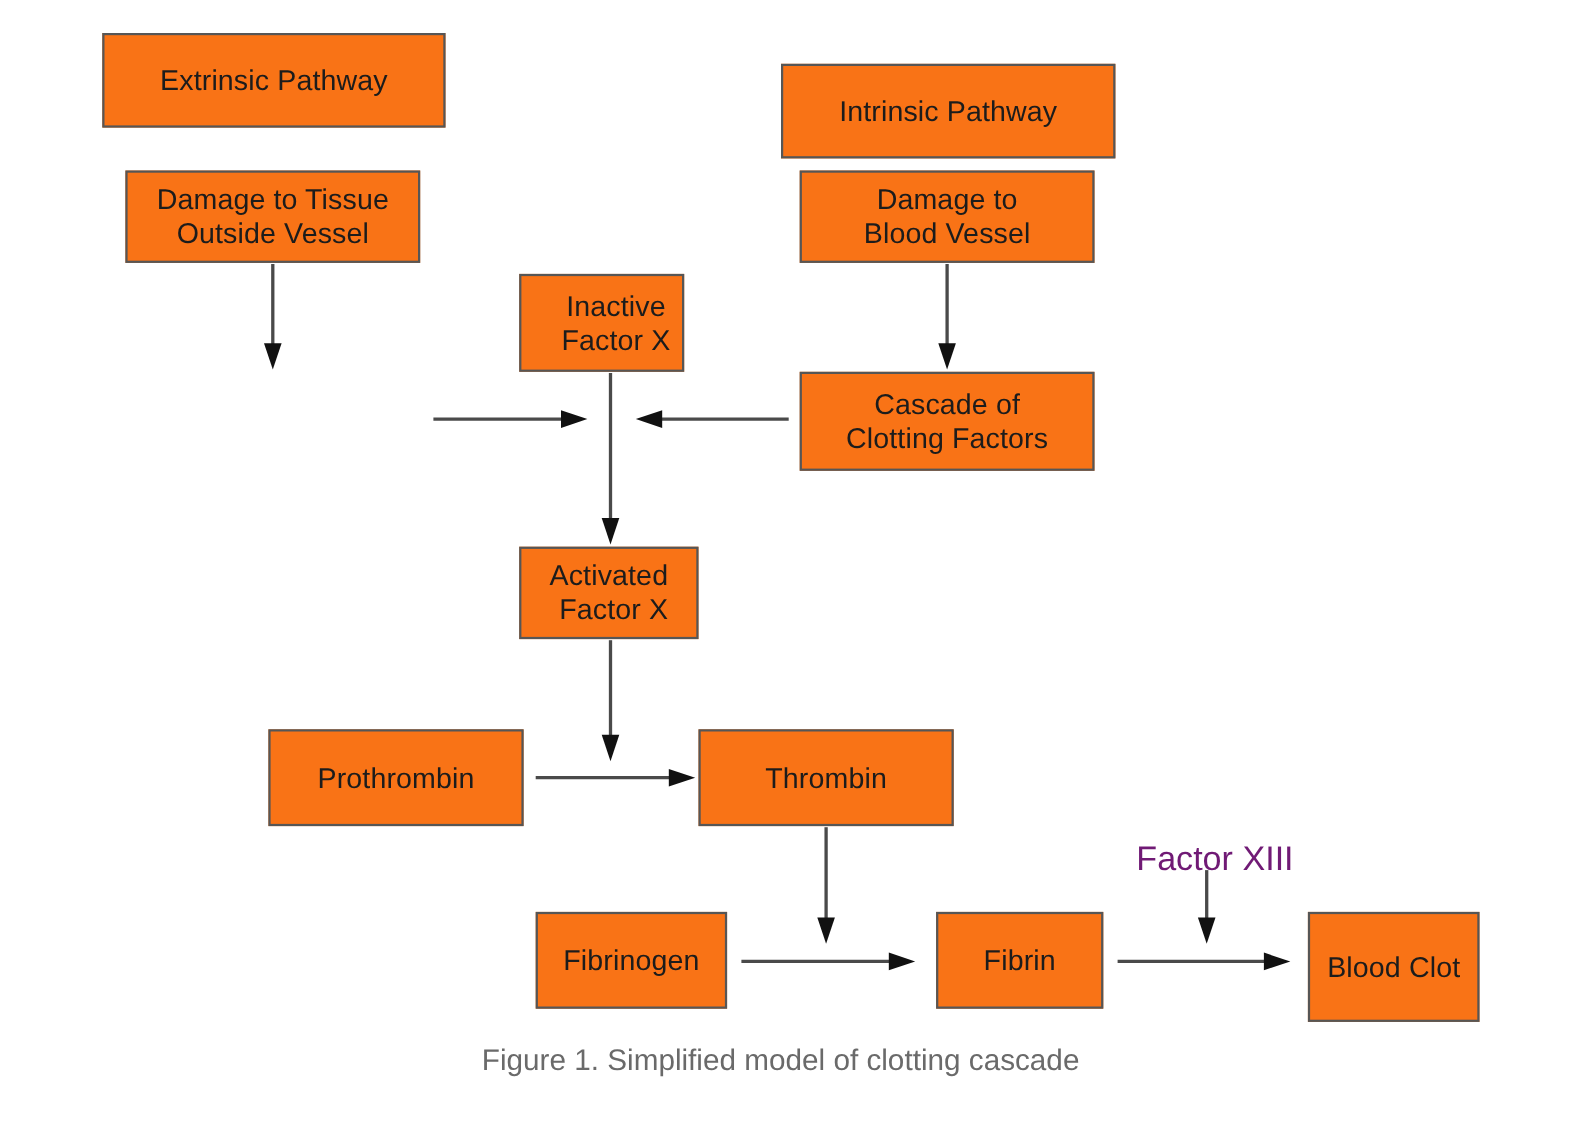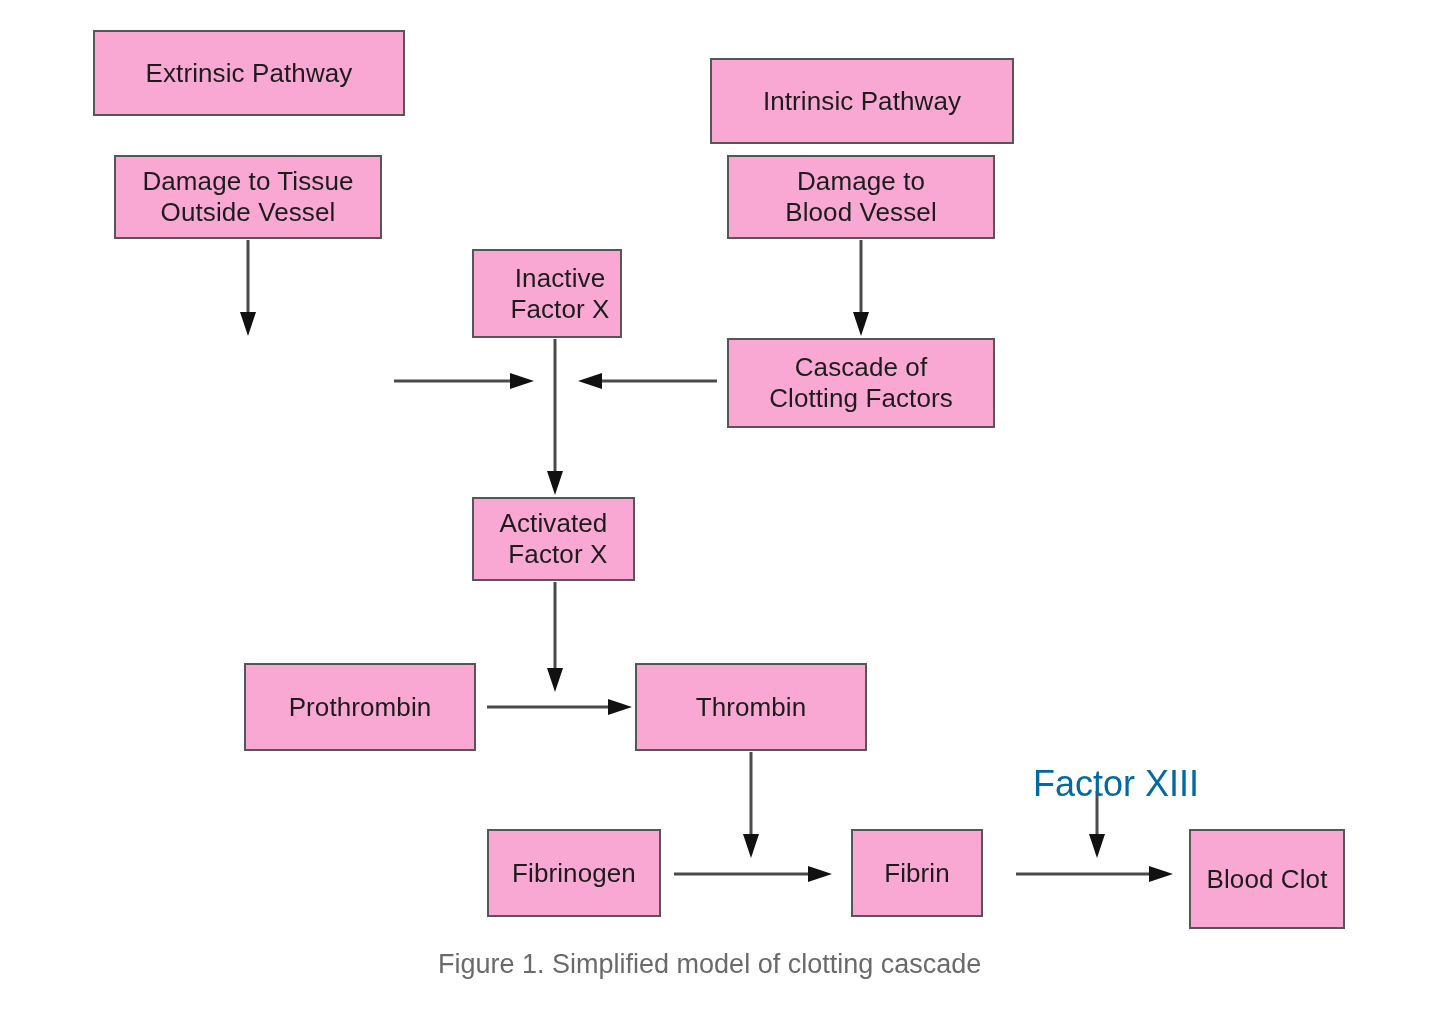--- a/index.html
+++ b/index.html
@@ -14,35 +14,35 @@
     position: relative;
     width: 1440px;
     height: 1028px;
     background: #ffffff;
     overflow: hidden;
   }
   .node {
     position: absolute;
     box-sizing: border-box;
     border: 2px solid #565656;
-    background: #f9a8d4;
+    background: #f97316;
     display: flex;
     align-items: center;
     justify-content: center;
     text-align: center;
     color: #1c1c1c;
     font-size: 26px;
     line-height: 1.18;
     letter-spacing: 0.1px;
     white-space: pre-line;
   }
   .free-label {
     position: absolute;
-    color: #0369a1;
-    font-size: 36px;
+    color: #701a75;
+    font-size: 31px;
     line-height: 1.2;
     white-space: nowrap;
   }
   .caption {
     position: absolute;
     color: #6a6a6a;
     font-size: 27px;
     line-height: 1.2;
     white-space: nowrap;
   }
@@ -149,19 +149,19 @@
 Factor X</div>
 
   <div class="node" style="left:244px; top:663px; width:232px; height:88px;text-align:right;">Prothrombin</div>
 
   <div class="node" style="left:635px; top:663px; width:232px; height:88px;">Thrombin</div>
 
   <div class="free-label" style="left:1033px; top:762px;">Factor XIII</div>
 
   <div class="node" style="left:487px; top:829px; width:174px; height:88px;">Fibrinogen</div>
 
-  <div class="node" style="left:851px; top:829px; width:132px; height:88px;">Fibrin</div>
+  <div class="node" style="left:851px; top:829px; width:152px; height:88px;">Fibrin</div>
 
   <div class="node" style="left:1189px; top:829px; width:156px; height:100px;">Blood Clot</div>
 
   <div class="caption" style="left:414px; top:948px;margin-left:24px;">Figure 1. Simplified model of clotting cascade</div>
 
 </div>
 
 </body></html>

